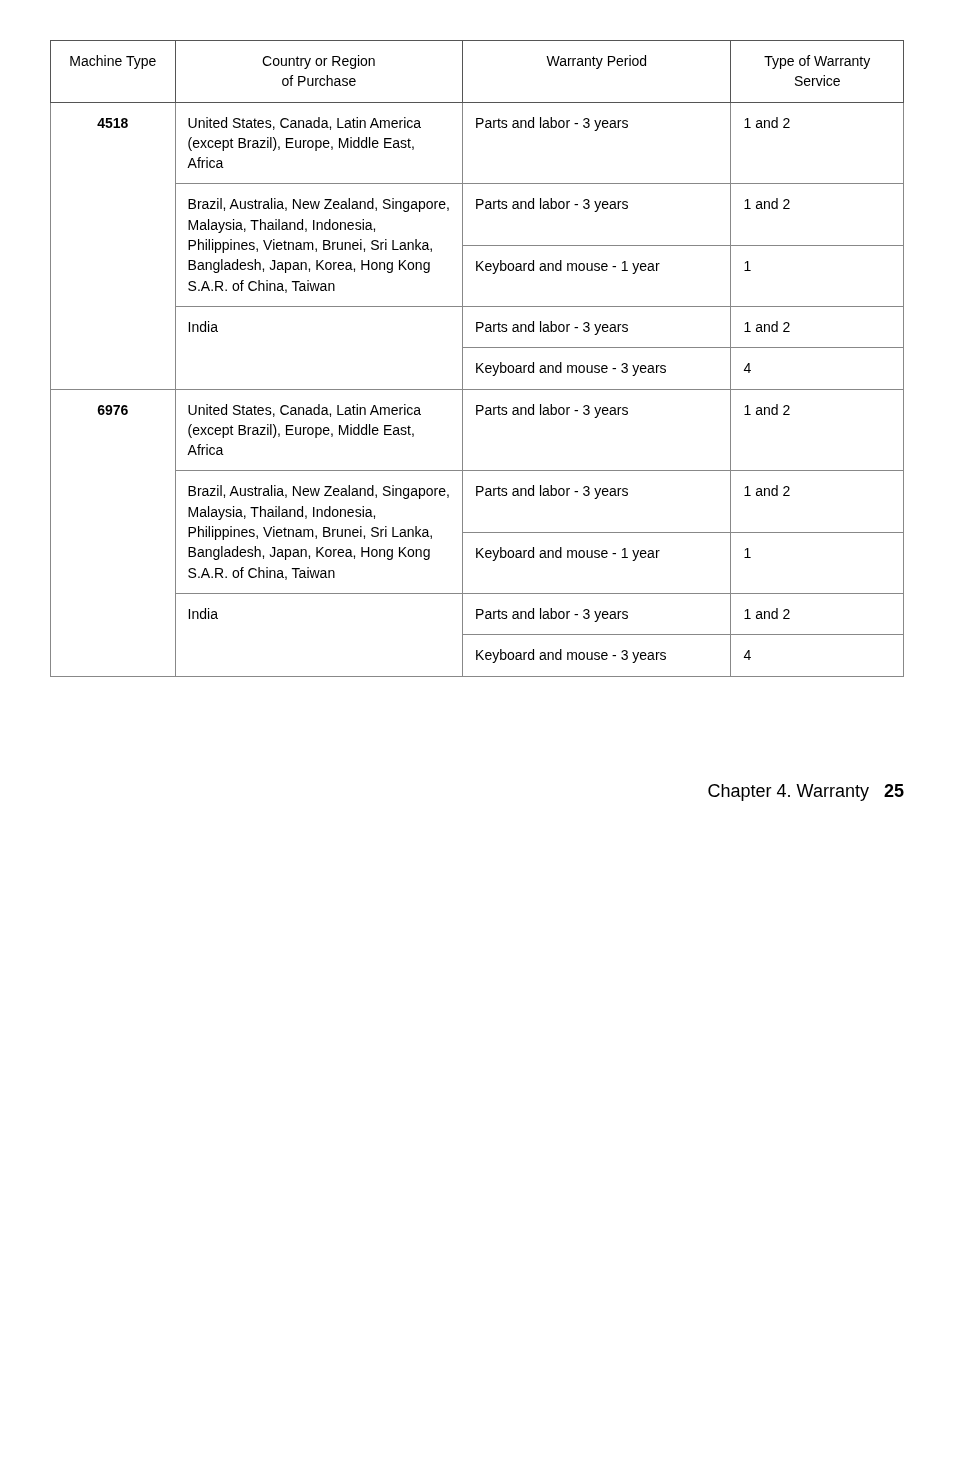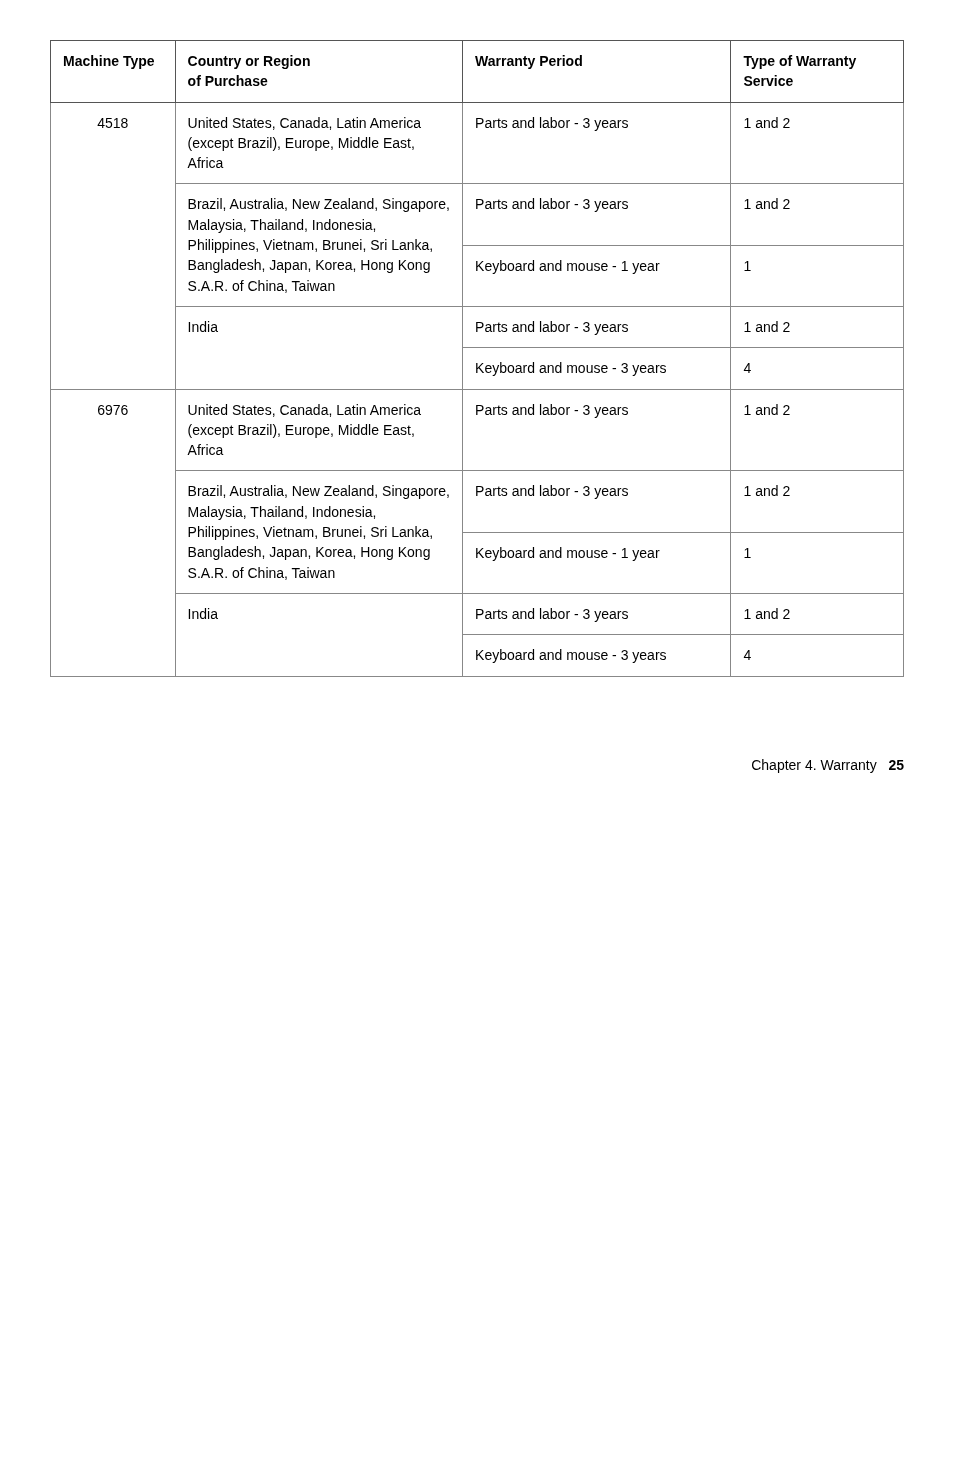--- a/index.html
+++ b/index.html
@@ -16,49 +16,49 @@
       width: 100%;
       border-collapse: collapse;
     }
     th, td {
       border: 1px solid #888;
       padding: 10px 12px;
       vertical-align: top;
       line-height: 1.45;
     }
     thead th {
-      text-align: left;
-      font-weight: bold;
+      text-align: center;
+      font-weight: normal;
       background: #fff;
       border: 1.5px solid #555;
     }
     thead th.machine-type-col {
       width: 13%;
     }
     thead th.country-col {
       width: 30%;
       margin-top: 45px;
     }
     thead th.warranty-col {
       width: 28%;
     }
     thead th.service-col {
       width: 18%;
     }
     td.machine-type {
       text-align: center;
-      font-weight: normal;
+      font-weight: bold;
       vertical-align: top;
     }
     td.service-type {
     }
     .footer-area {
-      margin-top: 80px;
+      margin-top: 104px;
       text-align: right;
-      font-size: 14px;
+      font-size: 18px;
       color: #000;
     }
   </style>
 </head>
 <body>
 
 <table>
   <thead>
     <tr>
       <th class="machine-type-col">Machine Type</th>

